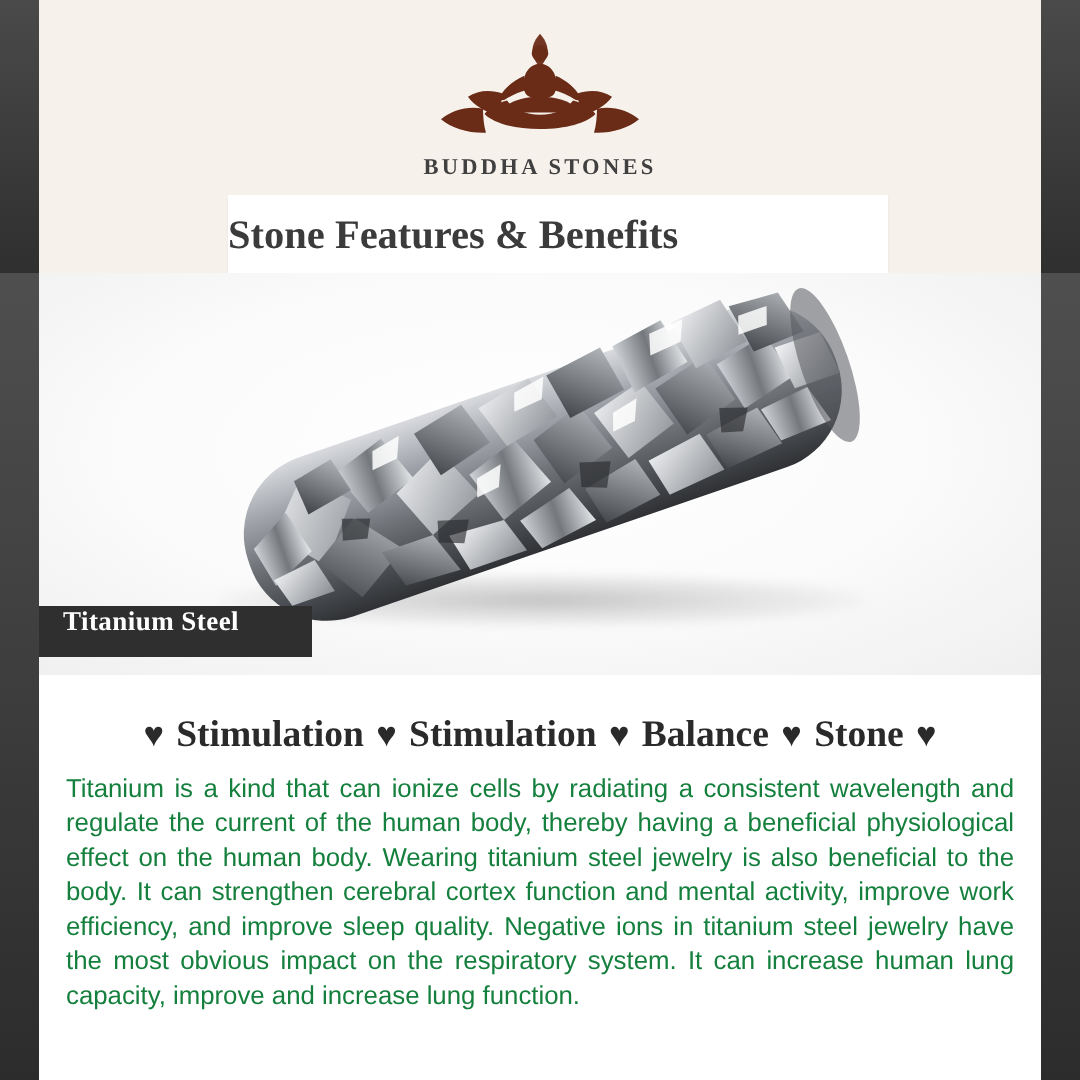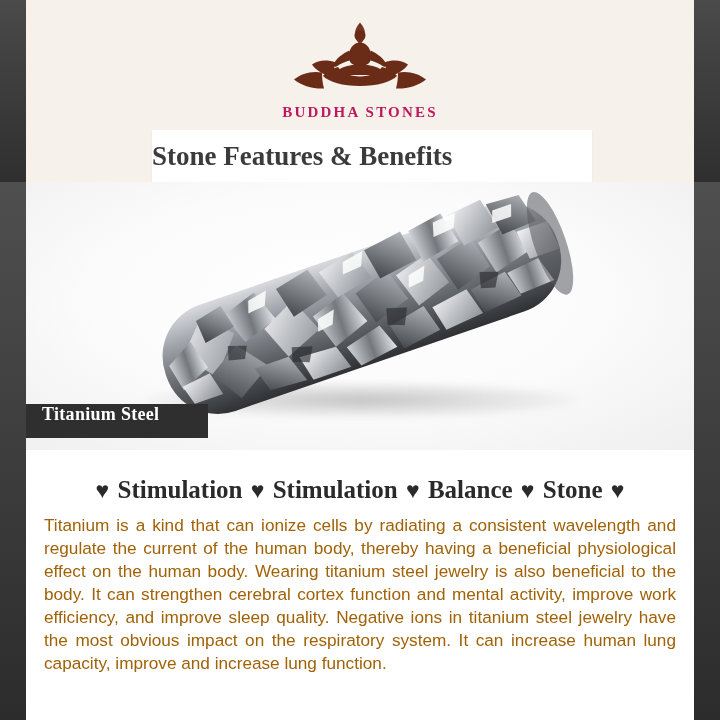--- a/index.html
+++ b/index.html
@@ -43,21 +43,21 @@
     display: flex;
     flex-direction: column;
     align-items: center;
   }
   .logo-mark { width: 150px; height: 76px; display: block; }
   .brand-name {
     margin-top: 6px;
     font-size: 15px;
     letter-spacing: 2.2px;
     font-weight: bold;
-    color: #be185d;
+    color: #404040;
     font-family: "Liberation Serif", serif;
   }
 
   
   .title-ribbon {
     position: absolute;
     left: 152px;
     top: 130px;
     width: 440px;
     height: 52px;
@@ -158,21 +158,21 @@
   .benefits .heart {
     color: #2a2a2a;
     font-size: 23px;
     padding: 0 2px;
   }
   .body-text {
     margin: 10px 18px 0 18px;
     font-family: "Liberation Sans", sans-serif;
     font-size: 17.2px;
     line-height: 1.34;
-    color: #a16207;
+    color: #15803d;
     text-align: justify;
     -webkit-hyphens: auto;
     hyphens: auto;
   }
 </style>
 </head>
 <body>
 
 <div class="page">
 

